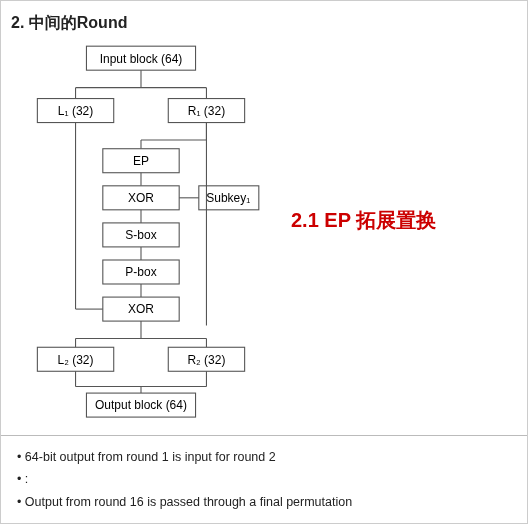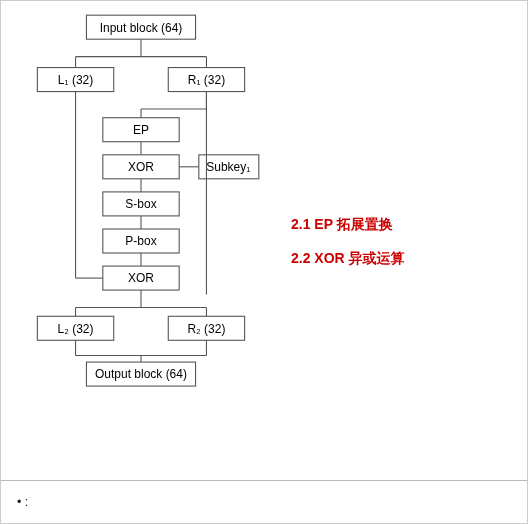--- a/index.html
+++ b/index.html
@@ -47,21 +47,21 @@
     .right-section {
       display: flex;
       flex-direction: column;
       justify-content: center;
       padding: 10px 0 10px 10px;
       gap: 10px;
       flex: 1;
     }
     .right-item {
       color: #cc0000;
-      font-size: 14px;
+      font-size: 20px;
       font-weight: bold;
       line-height: 1.7;
     }
 
     .bottom-section {
       border-top: 1px solid #bbb;
       padding: 10px 16px 10px 16px;
       font-size: 12.5px;
       line-height: 1.8;
       background: #fff;
@@ -73,20 +73,21 @@
     .bottom-section ul li::before {
       content: "• ";
     }
   </style>
 </head>
 <body>
 
 <div class="page">
   <div class="top-section">
     <div class="diagram-area">
+      <div class="title">2. 中间的Round</div>
 
       <svg class="diagram-svg" viewBox="0 0 220 340">
 
         <rect x="60" y="2" width="100" height="22" fill="white" stroke="#555" stroke-width="1"></rect>
         <text x="110" y="17" text-anchor="middle" font-size="11">Input block (64)</text>
 
         <line x1="110" y1="24" x2="110" y2="40" stroke="#555" stroke-width="1"></line>
 
         <line x1="50" y1="40" x2="170" y2="40" stroke="#555" stroke-width="1"></line>
 
@@ -155,22 +156,23 @@
         <line x1="110" y1="314" x2="110" y2="320" stroke="#555" stroke-width="1"></line>
 
         <rect x="60" y="320" width="100" height="22" fill="white" stroke="#555" stroke-width="1"></rect>
         <text x="110" y="335" text-anchor="middle" font-size="11">Output block (64)</text>
       </svg>
 
     </div>
 
     <div class="right-section">
       <div class="right-item">2.1 EP 拓展置换</div>
-      <div class="right-item">2.2 XOR 异或运算</div>
     </div>
   </div>
 
   <div class="bottom-section">
     <ul>
+      <li>64-bit output from round 1 is input for round 2</li>
       <li>:</li>
+      <li>Output from round 16 is passed through a final permutation</li>
     </ul>
   </div>
 </div>
 
 </body></html>

